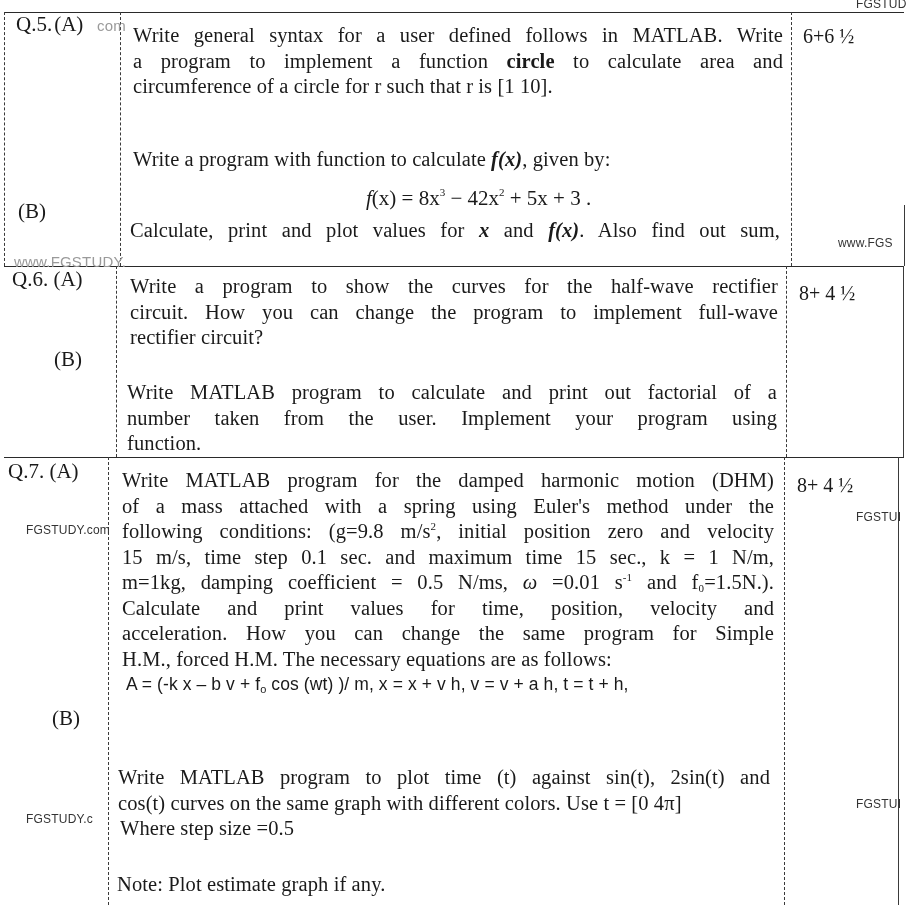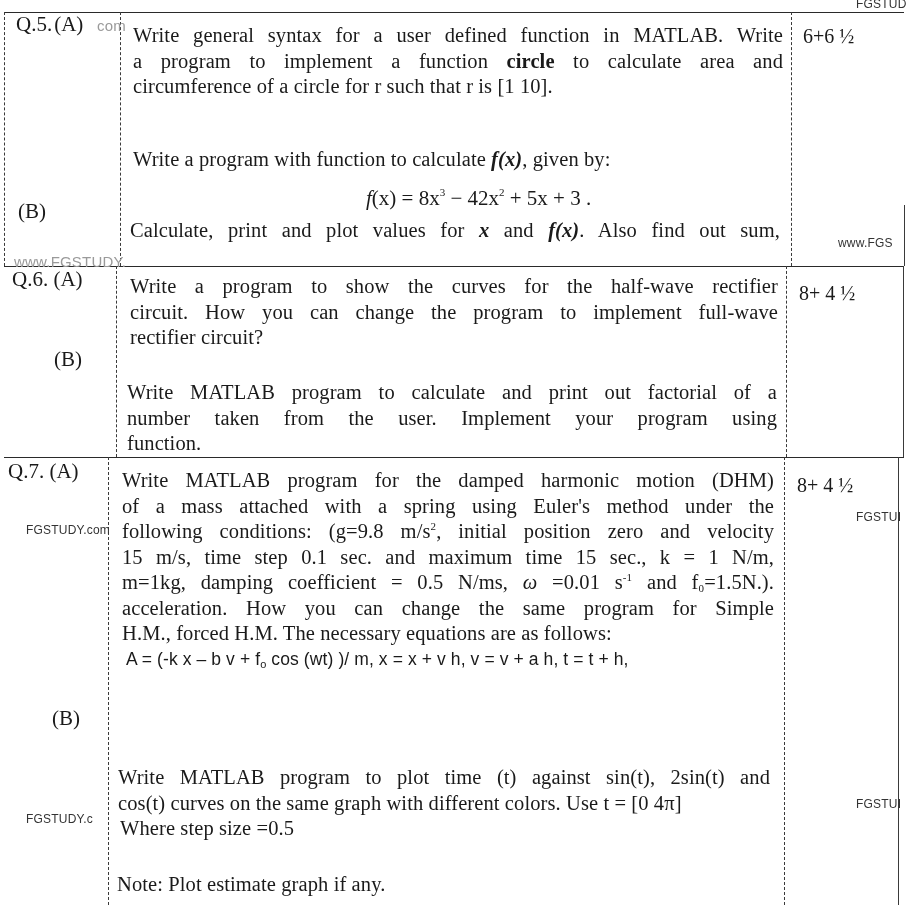--- a/index.html
+++ b/index.html
@@ -118,21 +118,21 @@
   <span class="wm" style="left:856px; top:797px;">FGSTUI</span>
 
   <div>
     <span class="qlabel" style="left:16px; top:12px;">
       <span>Q.5.</span><span style="margin-left:2px;">(A)</span>
     </span>
     <span class="wm faint tiny" style="left:97px; top:17px;">com</span>
     <span class="marks" style="left:803px; top:24px;">6+6 ½</span>
 
     <div class="para" style="left:133px; top:23px; width:650px;">
-      <span class="line">Write general syntax for a user defined function in MATLAB. Write</span>
+      <span class="line">Write general syntax for a user defined follows in MATLAB. Write</span>
       <span class="line">a program to implement a function <b class="bold">circle</b> to calculate area and</span>
       <span class="line last">circumference of a circle for r such that r is [1  10].</span>
     </div>
 
     <span class="qlabel" style="left:18px; top:199px;">(B)</span>
     <div class="para" style="left:133px; top:147px; width:650px;">
       <span class="line last"><span>Write a program with function to calculate </span><i class="it">f(x)</i><span>, given by:</span></span>
     </div>
     <div class="formula" style="left:330px; top:180px;">
       <span>f</span><span class="nrm">(x)</span><span class="nrm"> = 8x</span><span class="up">3</span><span class="nrm"> − 42x</span><span class="up">2</span><span class="nrm"> + 5x + 3 .</span>
@@ -167,20 +167,21 @@
       <span>Q.7.</span> <span>(A)</span>
     </span>
     <span class="marks" style="left:797px; top:473px;">8+ 4 ½</span>
 
     <div class="para" style="left:122px; top:468px; width:652px;">
       <span class="line">Write MATLAB program for the damped harmonic motion (DHM)</span>
       <span class="line">of a mass attached with a spring using Euler's method under the</span>
       <span class="line"><span>following conditions: (g=9.8 m/s</span><sup class="s">2</sup><span>, initial position zero and velocity</span></span>
       <span class="line">15 m/s, time step 0.1 sec. and maximum time 15 sec., k = 1 N/m,</span>
       <span class="line"><span>m=1kg, damping coefficient = 0.5 N/ms, </span><i class="iv">ω</i><span> =0.01 s</span><sup class="s">-1</sup><span> and f</span><sub class="s">0</sub><span>=1.5N.).</span></span>
+      <span class="line">Calculate and print values for time, position, velocity and</span>
       <span class="line">acceleration. How you can change the same program for Simple</span>
       <span class="line last">H.M., forced H.M. The necessary equations are as follows:</span>
       <span class="line last" style="font-family:'Liberation Sans','DejaVu Sans',sans-serif; font-size:17.5px; padding-left:4px;"><span>A = (-k x – b v + f</span><sub class="s">o</sub><span> cos (wt)  )/ m, x = x + v h, v = v + a h, t = t + h,</span></span>
     </div>
 
     <span class="qlabel" style="left:52px; top:706px;">(B)</span>
     <div class="para" style="left:118px; top:765px; width:652px;">
       <span class="line">Write MATLAB program to plot time (t) against sin(t), 2sin(t) and</span>
       <span class="line last">cos(t) curves on the same graph with different colors. Use t = [0 4π]</span>
       <span class="line last" style="padding-left:2px;">Where step size =0.5</span>

